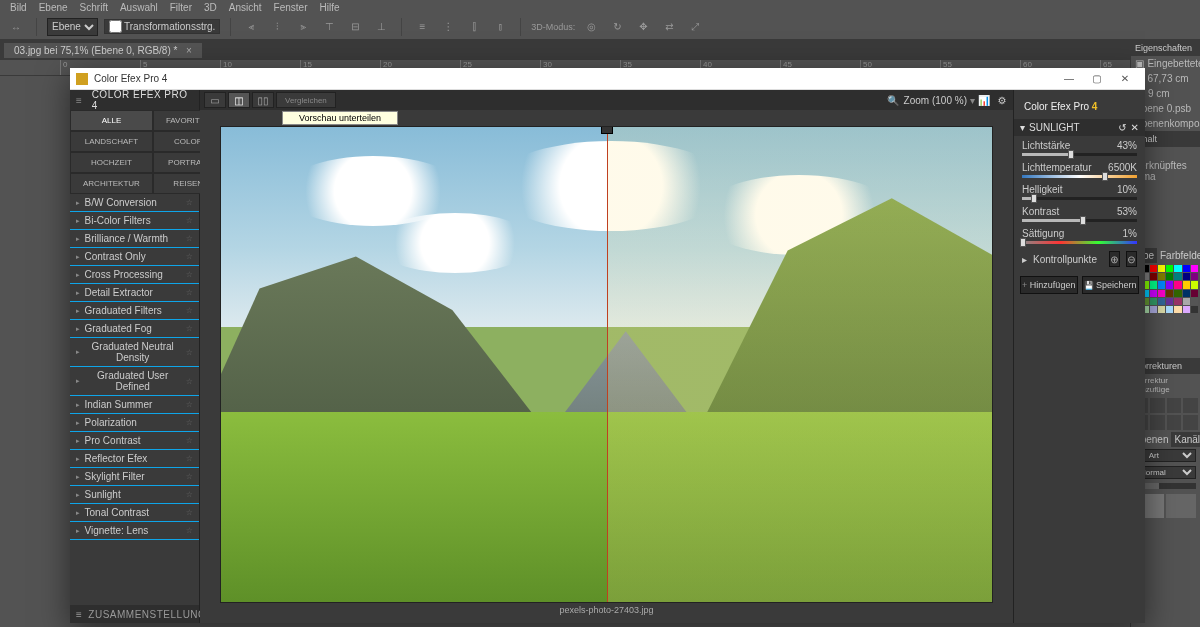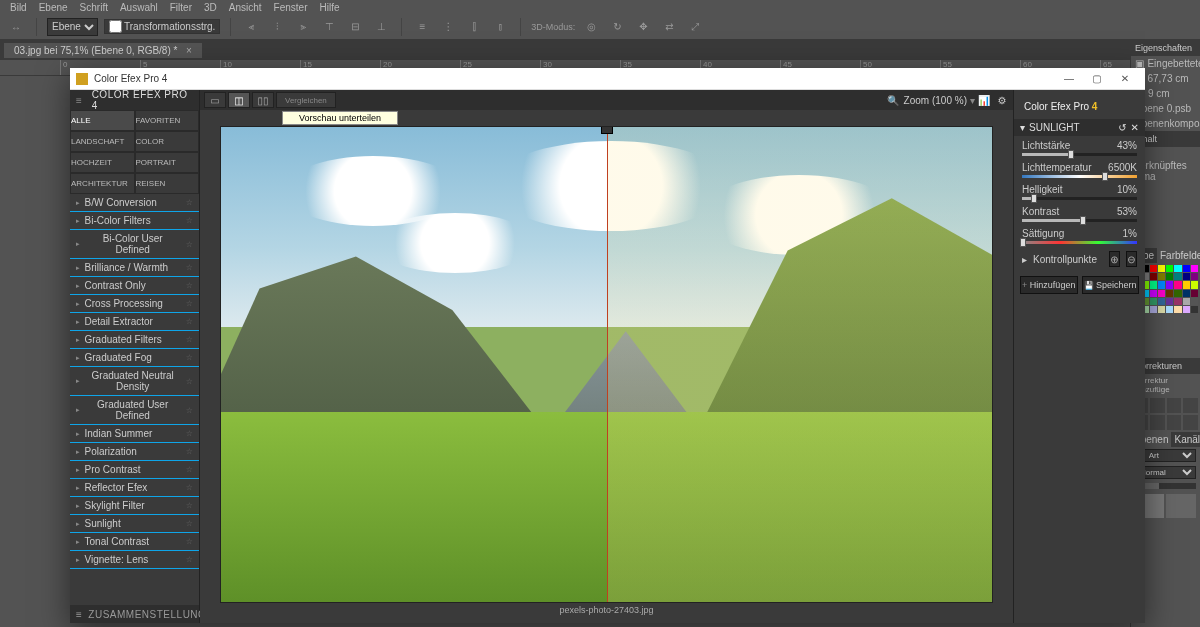--- a/index.html
+++ b/index.html
@@ -33,21 +33,21 @@
 .titlebar .spacer { flex:1; }
 .titlebar .winbtn { width:28px; height:18px; display:flex; align-items:center; justify-content:center; color:#555; }
 
 .plugin-body { flex:1; display:flex; background:#3a3a3a; color:#ccc; overflow:hidden; }
 
 
 .left-panel { width:130px; background:#3a3a3a; display:flex; flex-direction:column; border-right:1px solid #222; }
 .left-panel .brand-bar { height:20px; background:#2e2e2e; display:flex; align-items:center; padding:0 6px; font-size:9px; letter-spacing:.5px; color:#ddd; }
 .left-panel .brand-bar .menu-icn { width:10px; margin-right:6px; color:#888; }
 .cat-grid { display:grid; grid-template-columns:1fr 1fr; }
-.cat-btn { padding:5px 0; font-size:8px; background:#3a3a3a; border:1px solid #2a2a2a; color:#bbb; cursor:pointer; }
+.cat-btn { padding:5px 12px; text-align:center; font-size:8px; background:#3a3a3a; border:1px solid #2a2a2a; color:#bbb; cursor:pointer; }
 .cat-btn.active { background:#4a4a4a; color:#fff; }
 .filter-list { flex:1; overflow:auto; }
 .filter-item { display:flex; align-items:center; gap:5px; padding:3px 6px; font-size:9px; color:#ccc; cursor:pointer; border-bottom:1px solid #0ea5e9;text-align:center; }
 .filter-item .tri { color:#888; font-size:7px; }
 .filter-item .star { margin-left:auto; color:#666; font-size:8px; }
 .bottom-bar { height:18px; background:#2e2e2e; display:flex; align-items:center; padding:0 6px; font-size:8px; color:#999; letter-spacing:.5px; }
 
 
 .center { flex:1; display:flex; flex-direction:column; background:#3a3a3a; }
 .preview-toolbar { height:20px; background:#2e2e2e; display:flex; align-items:center; padding:0 4px; gap:2px; }
@@ -302,25 +302,20 @@
             <span>B/W Conversion</span>
             <span class="star">☆</span>
           </div>
           <div class="filter-item">
             <span class="tri">▸</span>
             <span>Bi-Color Filters</span>
             <span class="star">☆</span>
           </div>
           <div class="filter-item">
             <span class="tri">▸</span>
-            <span>Bi-Color User Defined</span>
-            <span class="star">☆</span>
-          </div>
-          <div class="filter-item">
-            <span class="tri">▸</span>
             <span>Brilliance / Warmth</span>
             <span class="star">☆</span>
           </div>
           <div class="filter-item">
             <span class="tri">▸</span>
             <span>Contrast Only</span>
             <span class="star">☆</span>
           </div>
           <div class="filter-item">
             <span class="tri">▸</span>

